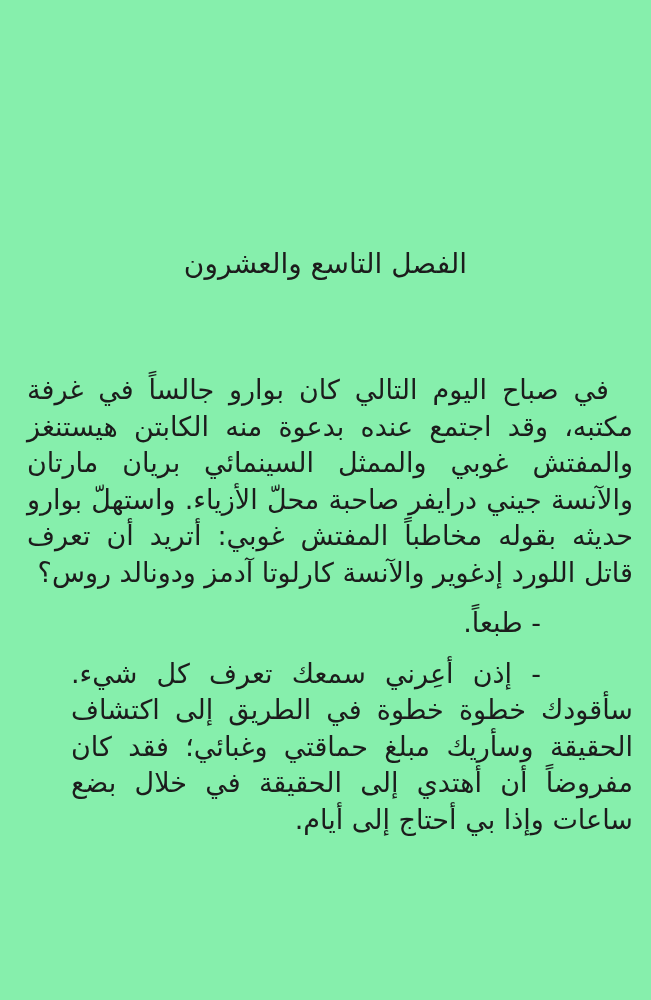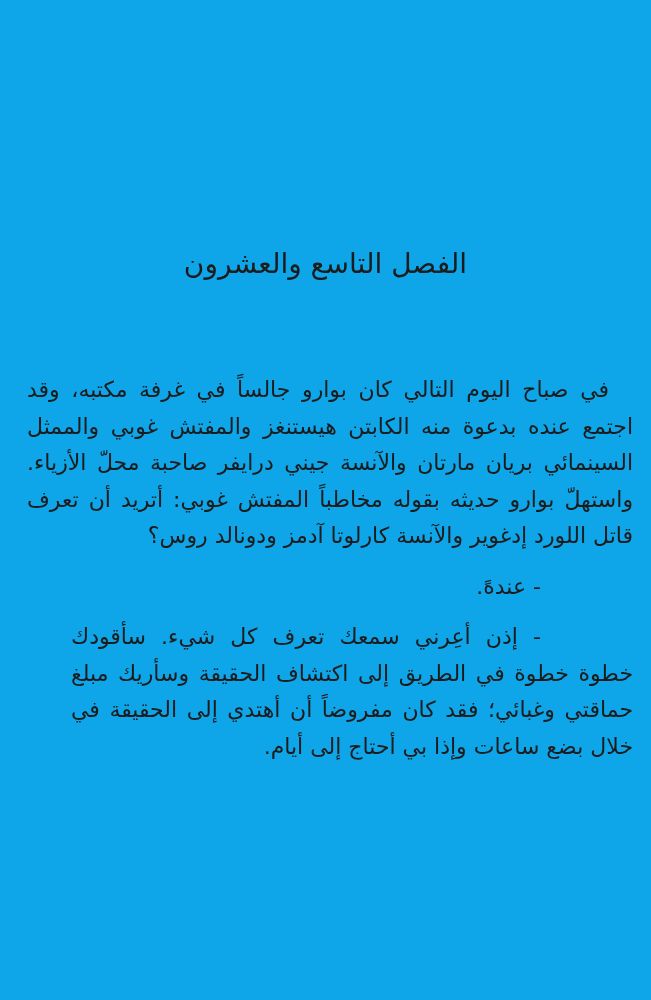--- a/index.html
+++ b/index.html
@@ -5,21 +5,21 @@
   html, body {
     margin: 0;
     padding: 0;
     background: #ffffff;
   }
   .page {
     position: relative;
     width: 651px;
     height: 1000px;
     margin: 0 auto;
-    background: #0ea5e9;
+    background: #86efac;
     color: #1c1c1c;
     direction: rtl;
     overflow: hidden;
     font-family: "DejaVu Sans", sans-serif;
   }
   .chapter-heading {
     padding-top: 240px;
     text-align: center;
     font-size: 28px;
     line-height: 48px;
@@ -27,21 +27,21 @@
   }
   .chapter-heading h1,
   .chapter-heading h2 {
     margin: 0;
     font-size: 28px;
     font-weight: normal;
   }
   .body-text {
     margin-top: 84px;
     padding: 0 18px 0 27px;
-    font-size: 22px;
+    font-size: 27px;
     line-height: 36.5px;
     text-align: justify;
   }
   .body-text p {
     margin: 0 0 14px 0;
   }
   p.narrative {
     text-indent: 24px;
   }
   p.dialogue {
@@ -59,17 +59,17 @@
 <body>
 
 <div class="page">
 
   <header class="chapter-heading">
     <h1>الفصل التاسع والعشرون</h1>
   </header>
 
   <main class="body-text">
     <p class="narrative">في صباح اليوم التالي كان بوارو جالساً في غرفة مكتبه، وقد اجتمع عنده بدعوة منه الكابتن هيستنغز والمفتش غوبي والممثل السينمائي بريان مارتان والآنسة جيني درايفر صاحبة محلّ الأزياء. واستهلّ بوارو حديثه بقوله مخاطباً المفتش غوبي: أتريد أن تعرف قاتل اللورد إدغوير والآنسة كارلوتا آدمز ودونالد روس؟</p>
-    <p class="dialogue">- عندهً.</p>
+    <p class="dialogue">- طبعاً.</p>
     <p class="dialogue gap-after">- إذن أعِرني سمعك تعرف كل شيء. سأقودك خطوة خطوة في الطريق إلى اكتشاف الحقيقة وسأريك مبلغ حماقتي وغبائي؛ فقد كان مفروضاً أن أهتدي إلى الحقيقة في خلال بضع ساعات وإذا بي أحتاج إلى أيام.</p>
   </main>
 
 </div>
 
 </body></html>

